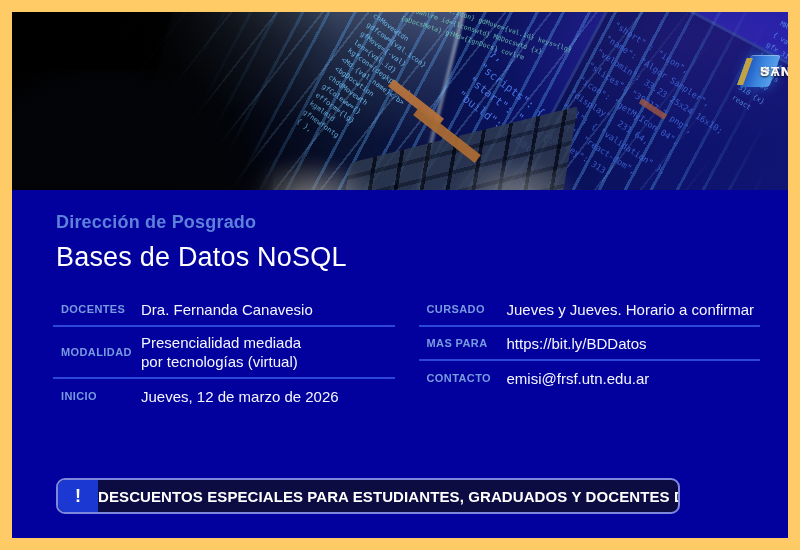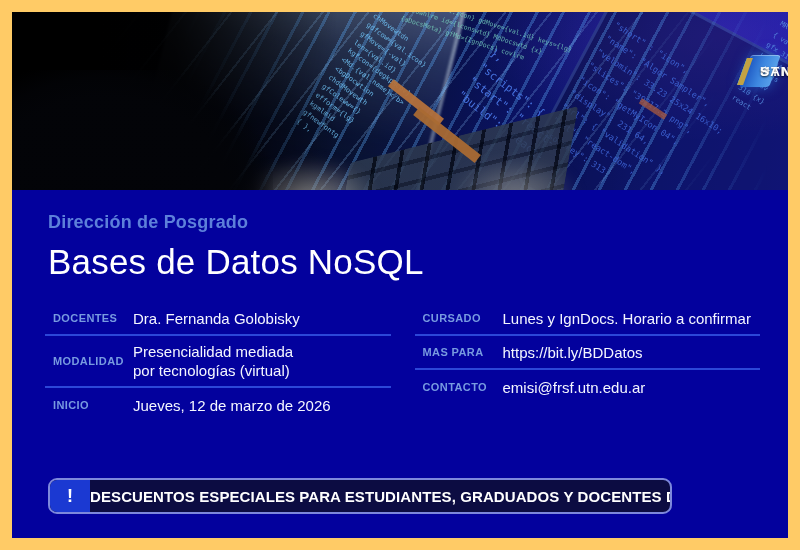--- a/index.html
+++ b/index.html
@@ -53,23 +53,23 @@
   .lslash{width:6px;height:27px;background:var(--logo-cyan);transform:skewX(-20deg);border-radius:1px;flex:none;}
   .lplate{height:32px;padding:0 15px;margin:0 3px;background:linear-gradient(90deg,#1C55C0,#3D87E0 55%,#57A0EA);
     transform:skewX(-20deg);border-radius:3px;display:flex;align-items:center;flex:none;
     box-shadow:0 0 12px rgba(40,120,220,.65),inset 0 1px 0 rgba(255,255,255,.35);}
   .lplate-inner{transform:skewX(20deg);color:#fff;font-weight:bold;font-size:13.5px;letter-spacing:1.3px;
     display:flex;align-items:center;gap:7px;text-shadow:0 1px 2px rgba(0,0,0,.5);white-space:nowrap;}
   .gear{font-size:12px;letter-spacing:0;}
   .gslash{width:6px;height:27px;background:var(--logo-gold);transform:skewX(-20deg);flex:none;}
 
   
-  .content{flex:1;padding:22px 28px 0 36px;position:relative;}
+  .content{flex:1;padding:22px 28px 0 36px;position:relative;margin-left:8px;}
   .kicker{color:var(--kicker);font-size:18px;font-weight:bold;letter-spacing:.2px;}
-  .title{color:#fff;font-size:35px;font-weight:500;margin-top:9px;letter-spacing:.2px;}
+  .title{color:#fff;font-size:27px;font-weight:500;margin-top:9px;letter-spacing:.2px;}
   .grid{display:flex;gap:24px;margin-top:20px;margin-left:-3px;}
   .col{flex:1;min-width:0;}
   .row{display:flex;align-items:center;padding:6px 0;min-height:34px;}
   .row.bordered{border-bottom:2px solid var(--divider);}
   .dlabel{width:88px;flex:none;color:var(--label);font-size:11px;font-weight:bold;letter-spacing:.4px;padding-left:8px;}
   .dvalue{color:#F4F6FF;font-size:15px;line-height:19px;font-weight:400;}
 
   .alert{position:absolute;left:36px;top:288px;width:624px;height:36px;display:flex;align-items:stretch;
     background:var(--alert-bg);border:2px solid var(--alert-border);border-radius:9px;overflow:hidden;}
   .alert-icon{width:40px;flex:none;background:var(--alert-icon-bg);color:#fff;font-weight:bold;font-size:18px;
@@ -152,21 +152,21 @@
 
     <div class="content">
       <div class="kicker">Dirección de Posgrado</div>
       <h1 class="title">Bases de Datos NoSQL</h1>
 
       <div class="grid">
         <div class="col">
           <div class="row bordered">
             <div class="dlabel">DOCENTES</div>
             <div class="dvalue">
-              <div>Dra. Fernanda Golobisky</div>
+              <div>Dra. Fernanda Canavesio</div>
             </div>
           </div>
           <div class="row bordered">
             <div class="dlabel">MODALIDAD</div>
             <div class="dvalue">
               <div>Presencialidad mediada</div>
               <div>por tecnologías (virtual)</div>
             </div>
           </div>
           <div class="row">
@@ -174,21 +174,21 @@
             <div class="dvalue">
               <div>Jueves, 12 de marzo de 2026</div>
             </div>
           </div>
         </div>
 
         <div class="col">
           <div class="row bordered">
             <div class="dlabel">CURSADO</div>
             <div class="dvalue">
-              <div>Lunes y IgnDocs. Horario a confirmar</div>
+              <div>Jueves y Jueves. Horario a confirmar</div>
             </div>
           </div>
           <div class="row bordered">
             <div class="dlabel">MAS PARA</div>
             <div class="dvalue">
               <div>https://bit.ly/BDDatos</div>
             </div>
           </div>
           <div class="row">
             <div class="dlabel">CONTACTO</div>

